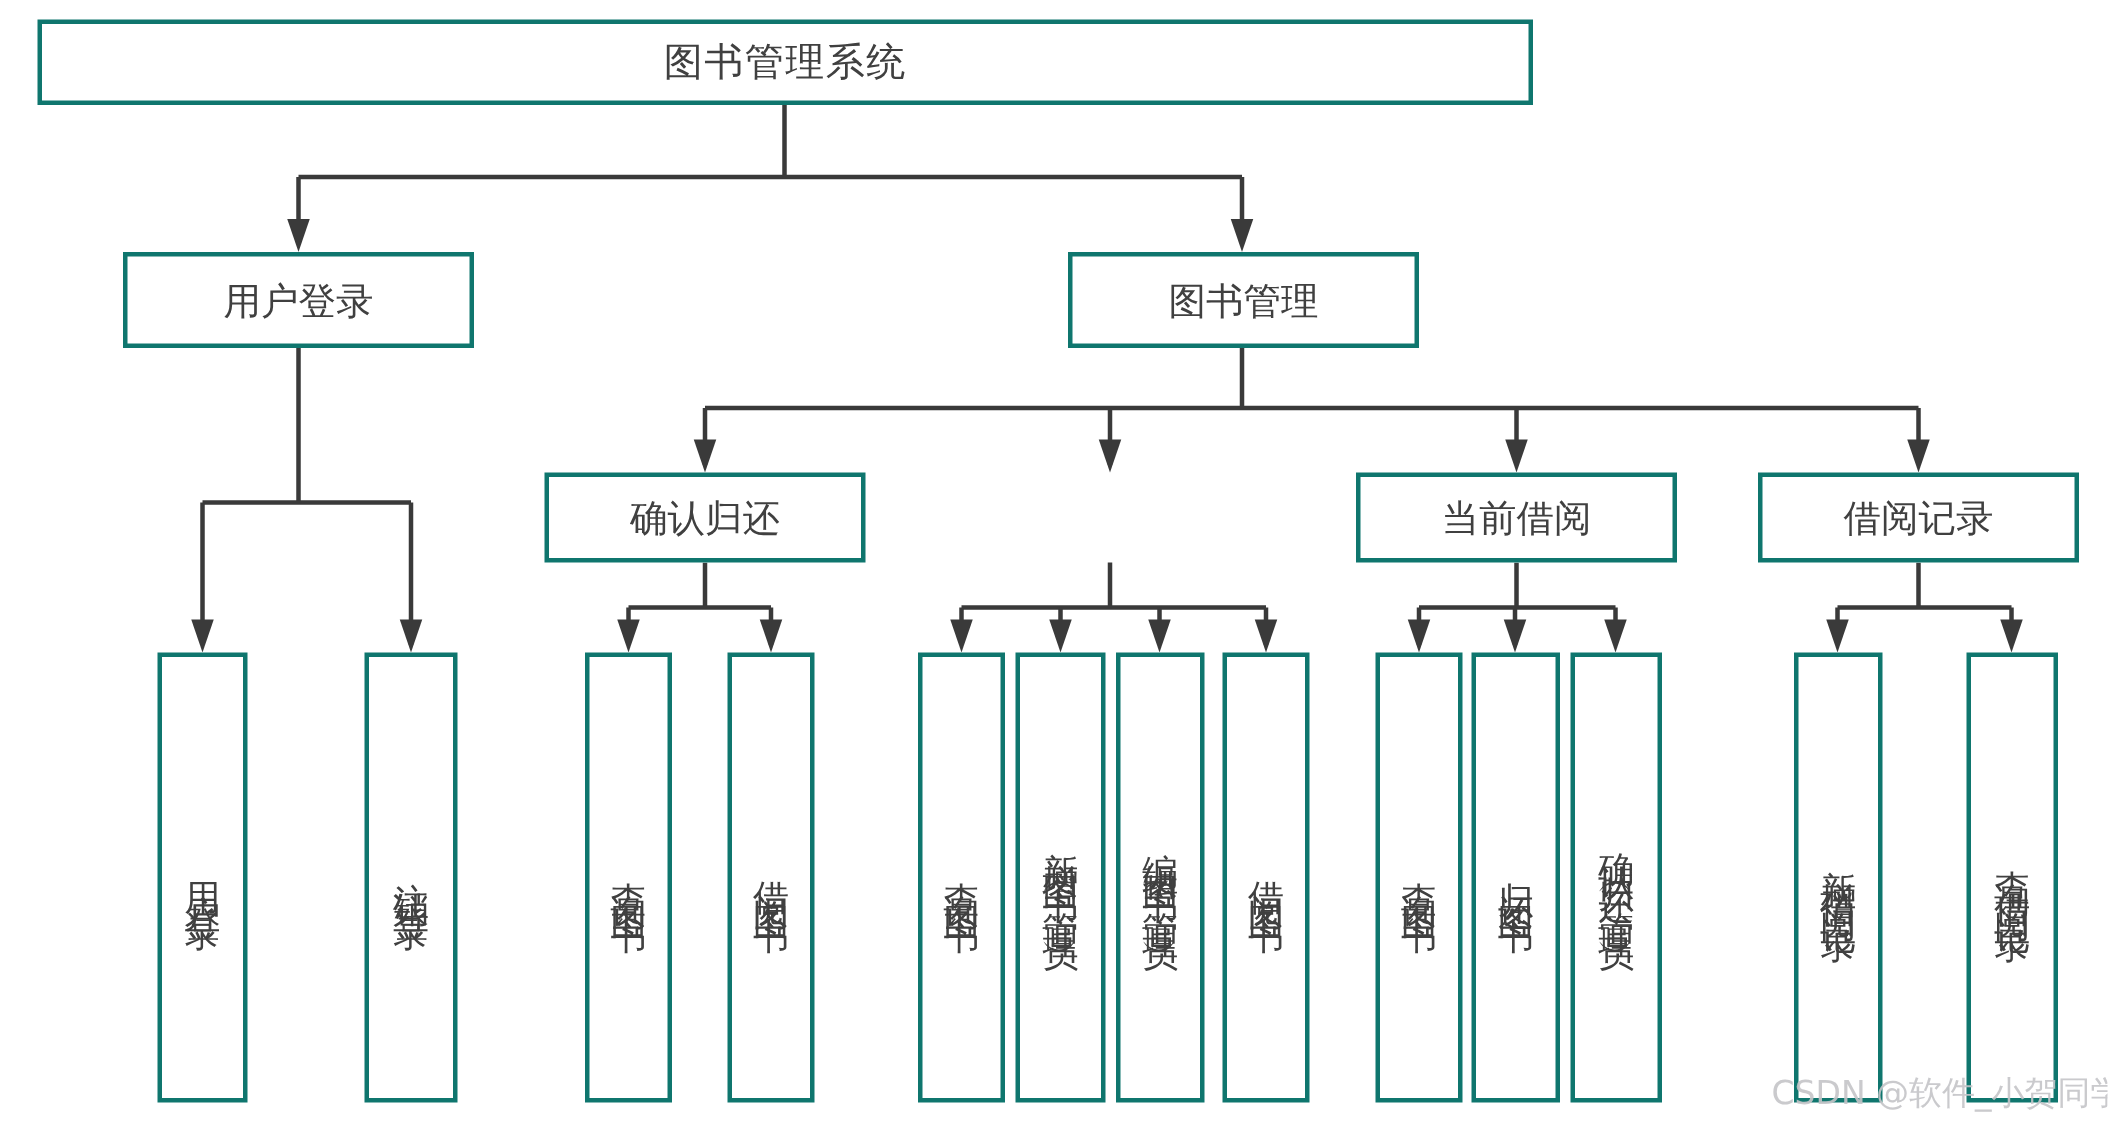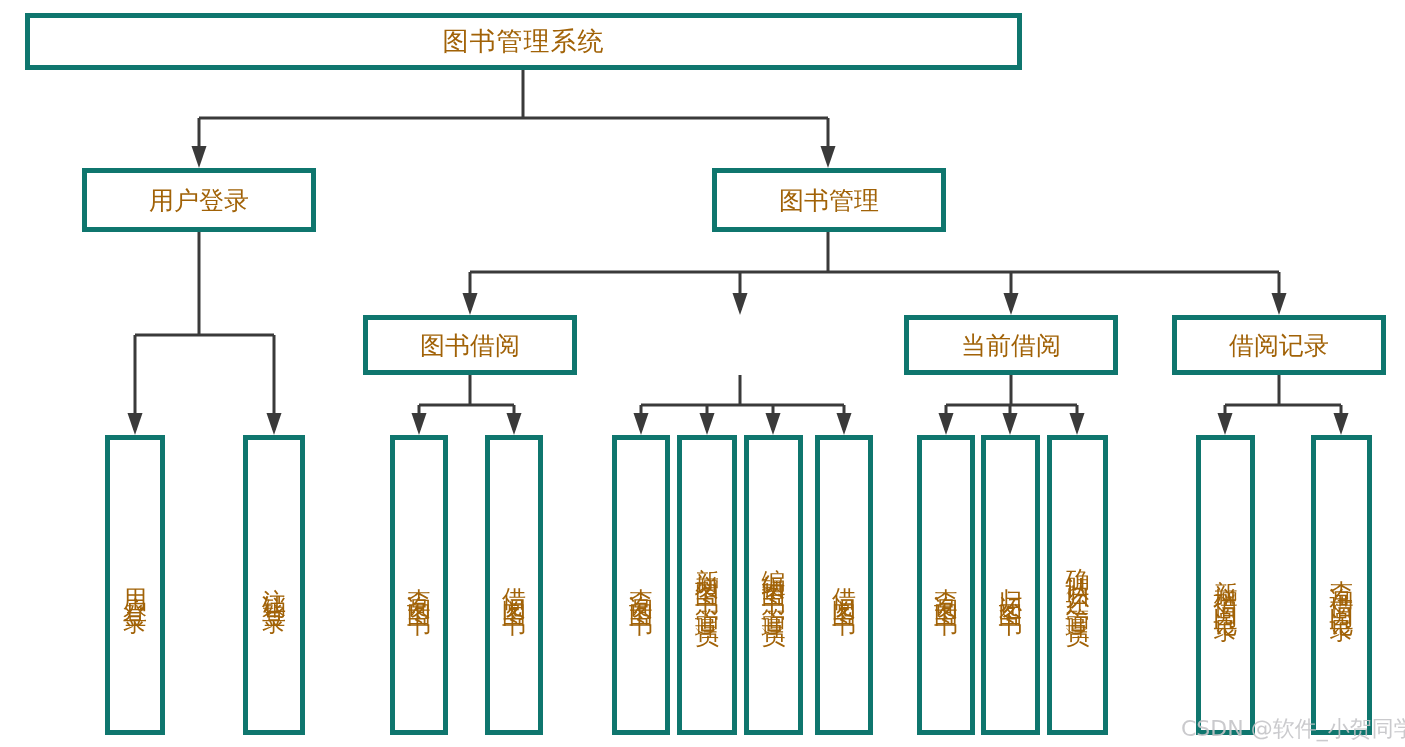--- a/index.html
+++ b/index.html
@@ -13,26 +13,26 @@
   }
   .connectors {
     position: absolute;
     left: 0; top: 0;
     width: 1405px; height: 747px;
     z-index: 1;
   }
   .box {
     position: absolute;
     box-sizing: border-box;
-    border: 5px solid #0f766e;
+    border: 3px solid #0f766e;
     background: #ffffff;
     display: flex;
     align-items: center;
     justify-content: center;
-    color: #a16207;
+    color: #404040;
     z-index: 2;
   }
   .hbox { font-size: 25px; }
   .root { font-size: 26px; letter-spacing: 1px; }
   .leaf { font-size: 24px; }
   .leaf .vtext {
     writing-mode: vertical-rl;
     text-orientation: mixed;
     letter-spacing: 8px;
     line-height: 1;
@@ -90,21 +90,21 @@
   </div>
 
   <div class="box hbox" style="left:82px; top:168px; width:234px; height:64px;">
     <span>用户登录</span>
   </div>
   <div class="box hbox" style="left:712px; top:168px; width:234px; height:64px;">
     <span>图书管理</span>
   </div>
 
   <div class="box hbox" style="left:363px; top:315px; width:214px; height:60px;">
-    <span>图书借阅</span>
+    <span>确认归还</span>
   </div>
   <div class="box hbox" style="left:904px; top:315px; width:214px; height:60px;">
     <span>当前借阅</span>
   </div>
   <div class="box hbox" style="left:1172px; top:315px; width:214px; height:60px;">
     <span>借阅记录</span>
   </div>
 
   <div class="box leaf" style="left:105px; top:435px; width:60px; height:300px;">
     <span class="vtext">用户登录</span>

